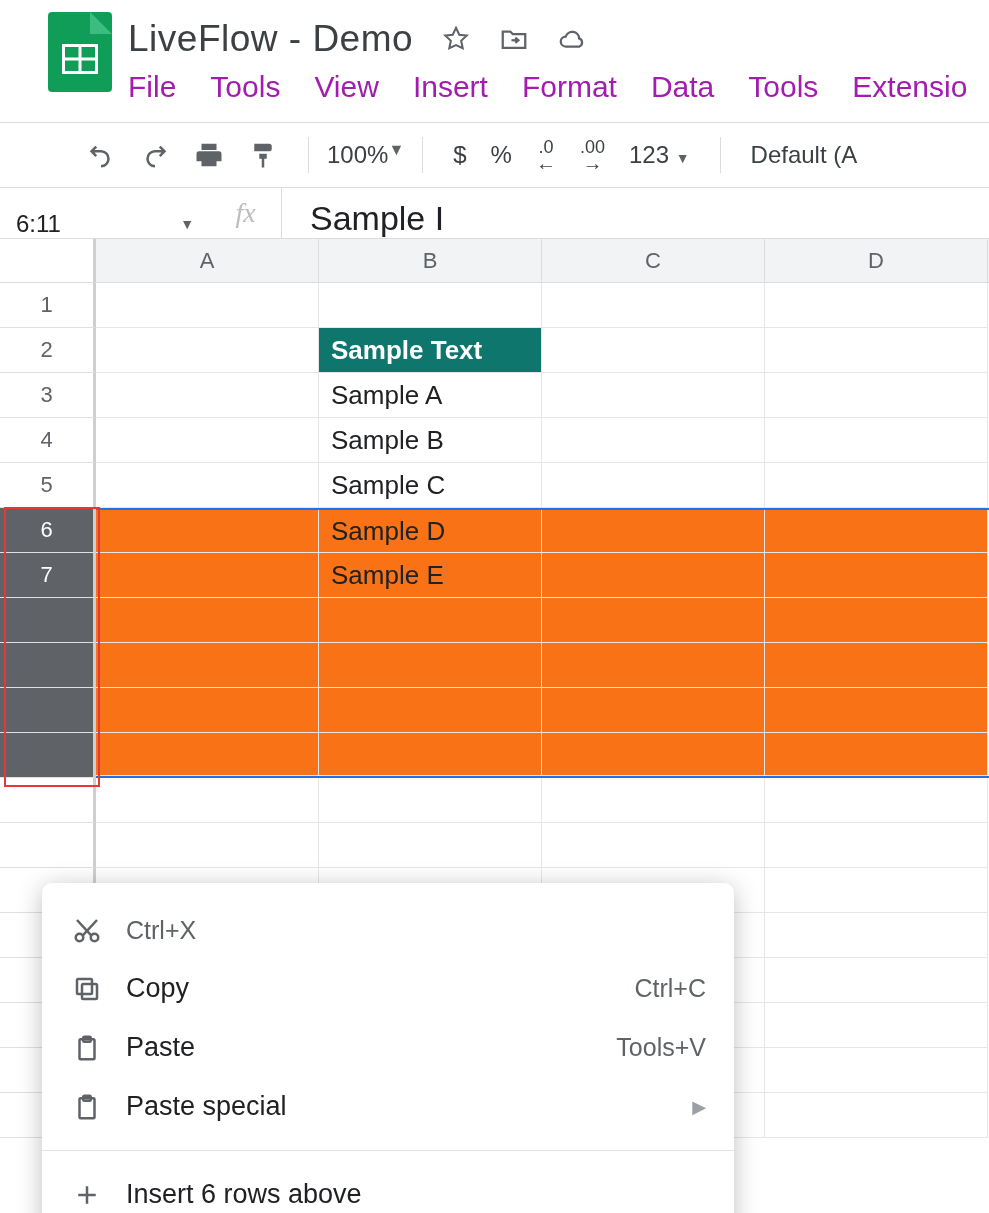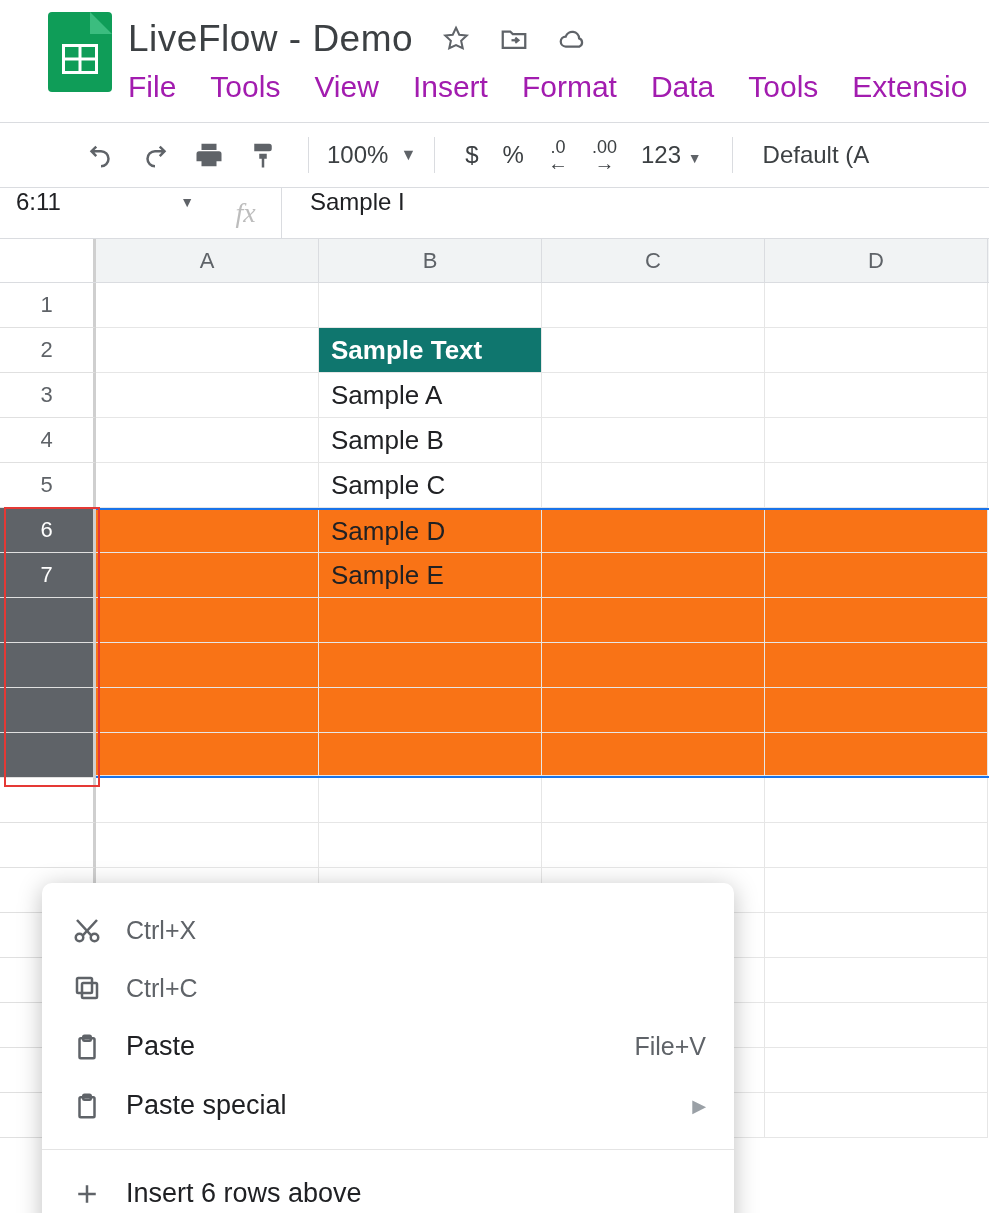--- a/index.html
+++ b/index.html
@@ -23,32 +23,32 @@
   .menubar { display: flex; gap: 34px; font-size: 30px; color: #a21caf; }
   .menubar span { cursor: pointer; }
 
   .divider { height:1px; background:#dadce0; margin-top: 18px; }
 
   
   .toolbar { display:flex; align-items:center; gap: 0; padding: 14px 0 14px 74px; font-size: 24px; color:#3c4043; }
   .tbtn { display:inline-flex; align-items:center; justify-content:center; padding: 0 12px; color:#5f6368; }
   .tbtn svg { width: 30px; height: 30px; }
   .sep { width:1px; height:36px; background:#dadce0; margin: 0 18px; }
-  .zoom { display:flex; align-items:center; gap:12px; color:#3c4043; }
+  .zoom { display:flex; color:#3c4043; }
   .zoom .chev { color:#5f6368; font-size:16px; }
   .fmtbtn { padding:0 12px; color:#3c4043; }
   .deczeros { display:flex; flex-direction:column; align-items:center; font-size:18px; line-height:14px; gap:2px; }
   .decsub { font-size:20px;}
 
   
-  .fx-row { display:flex; align-items:flex-start; border-top:1px solid #dadce0; border-bottom:1px solid #dadce0; height:52px; }
+  .fx-row { display:flex; align-items:flex-end; border-top:1px solid #dadce0; border-bottom:1px solid #dadce0; height:52px; }
   .namebox { width:210px; display:flex; align-items:center; justify-content:space-between; padding:0 16px; font-size:24px; }
   .namebox .chev { color:#5f6368; font-size:14px;}
   .fxlabel { width:72px; text-align:center; font-style:italic; color:#bdbdbd; font-size:28px; font-family: Liberation Serif, serif; border-right:1px solid #dadce0; height:100%; display:flex; align-items:center; justify-content:center;}
-  .fxval { padding-left:28px; font-size:24px; }
+  .fxval { padding-left:28px; font-size:34px; }
 
   
   .grid-wrap { position:relative; flex:1; }
   .colhdrs { display:flex; position:absolute; top:0; left:0; right:0; height:44px; background:#f1f3f4; border-bottom:1px solid #dadce0;}
   .corner { width:96px; background:#fff; border-right:3px solid #cfcfcf; }
   .colhdr { width:223px; text-align:center; font-size:22px; color:#5f6368; display:flex; align-items:center; justify-content:center; border-right:1px solid #dadce0;}
   .rows { position:absolute; top:44px; left:0; right:0; }
   .row { display:flex; height:45px; }
   .rowhdr { width:96px; border-right:3px solid #cfcfcf; border-bottom:1px solid #e0e0e0; background:#fff; display:flex; align-items:center; justify-content:center; font-size:22px; color:#5f6368;}
   .cells { display:flex; flex:1; }
@@ -368,31 +368,32 @@
           </span>
         <span class="shortcut">Ctrl+X</span>
       </div>
       <div class="mitem">
         <span class="micon">
             <svg viewBox="0 0 24 24" fill="none" stroke="currentColor" stroke-width="2">
               <rect x="8" y="8" width="12" height="12" rx="1"></rect>
               <rect x="4" y="4" width="12" height="12" rx="1"></rect>
             </svg>
           </span>
+        <span class="label">Copy</span>
         <span class="shortcut">Ctrl+C</span>
       </div>
       <div class="mitem">
         <span class="micon">
             <svg viewBox="0 0 24 24" fill="none" stroke="currentColor" stroke-width="2">
               <rect x="6" y="5" width="12" height="16" rx="1"></rect>
               <rect x="9" y="3" width="6" height="4" rx="1"></rect>
             </svg>
           </span>
         <span class="label">Paste</span>
-        <span class="shortcut">File+V</span>
+        <span class="shortcut">Tools+V</span>
       </div>
       <div class="mitem">
         <span class="micon">
             <svg viewBox="0 0 24 24" fill="none" stroke="currentColor" stroke-width="2">
               <rect x="6" y="5" width="12" height="16" rx="1"></rect>
               <rect x="9" y="3" width="6" height="4" rx="1"></rect>
             </svg>
           </span>
         <span class="label">Paste special</span>
         <span class="arrow">▶</span>

